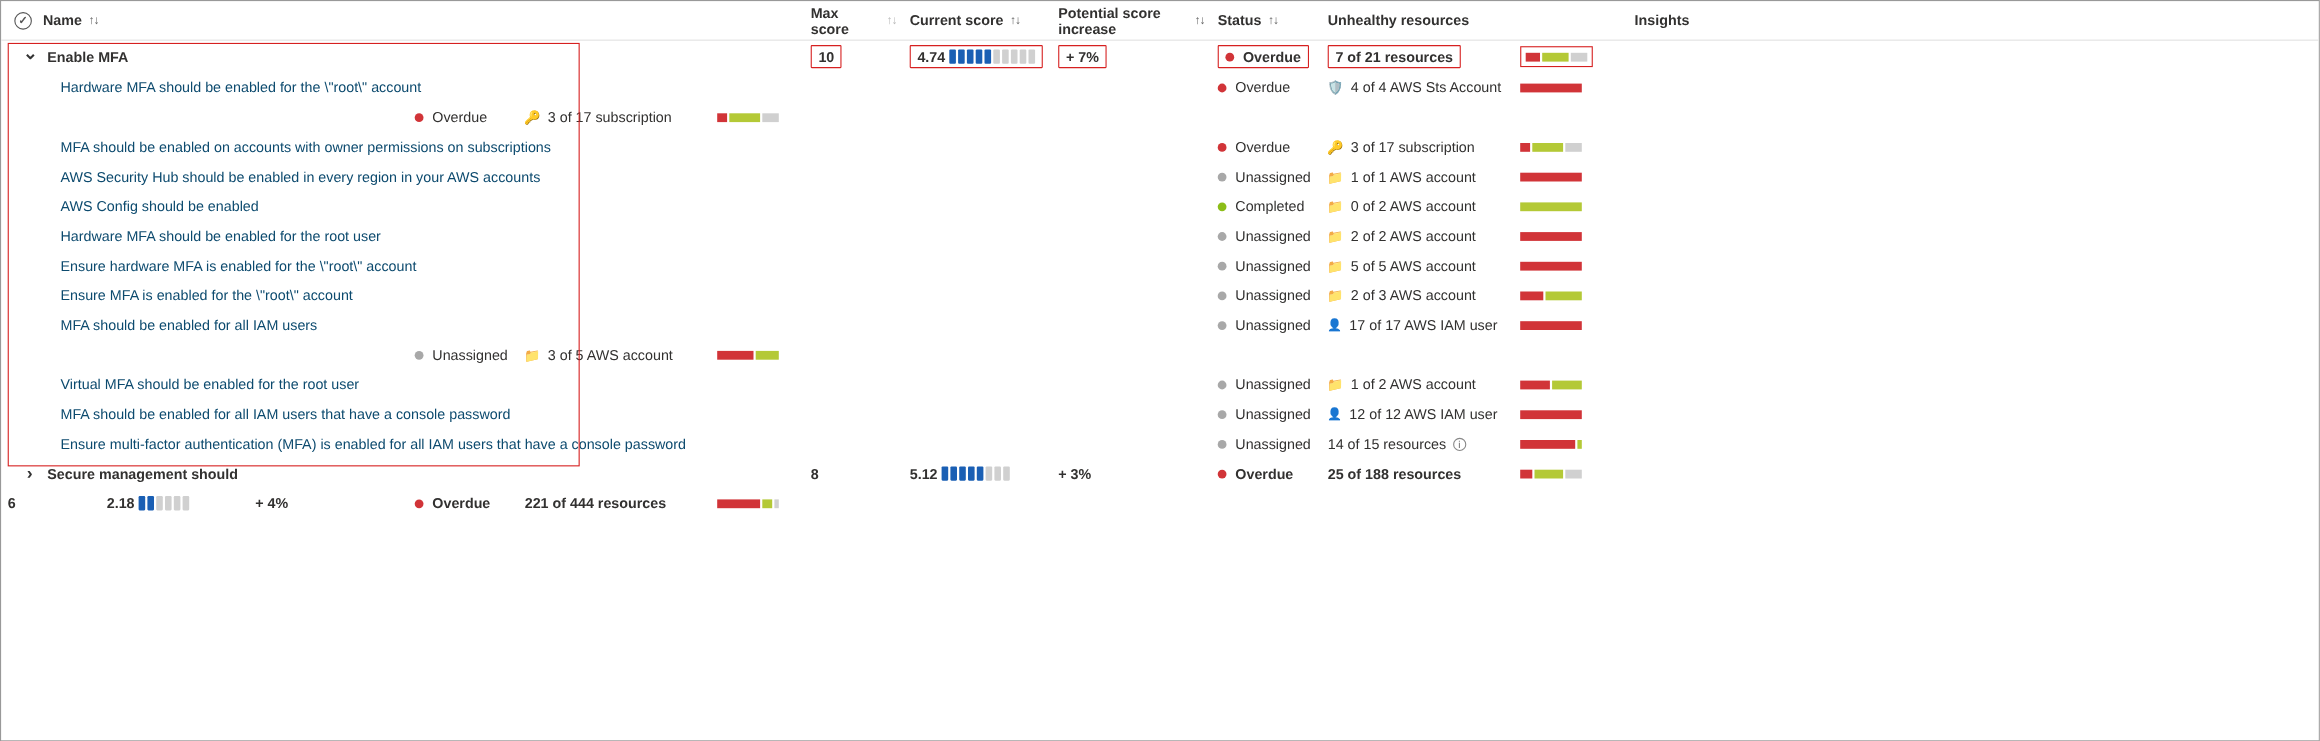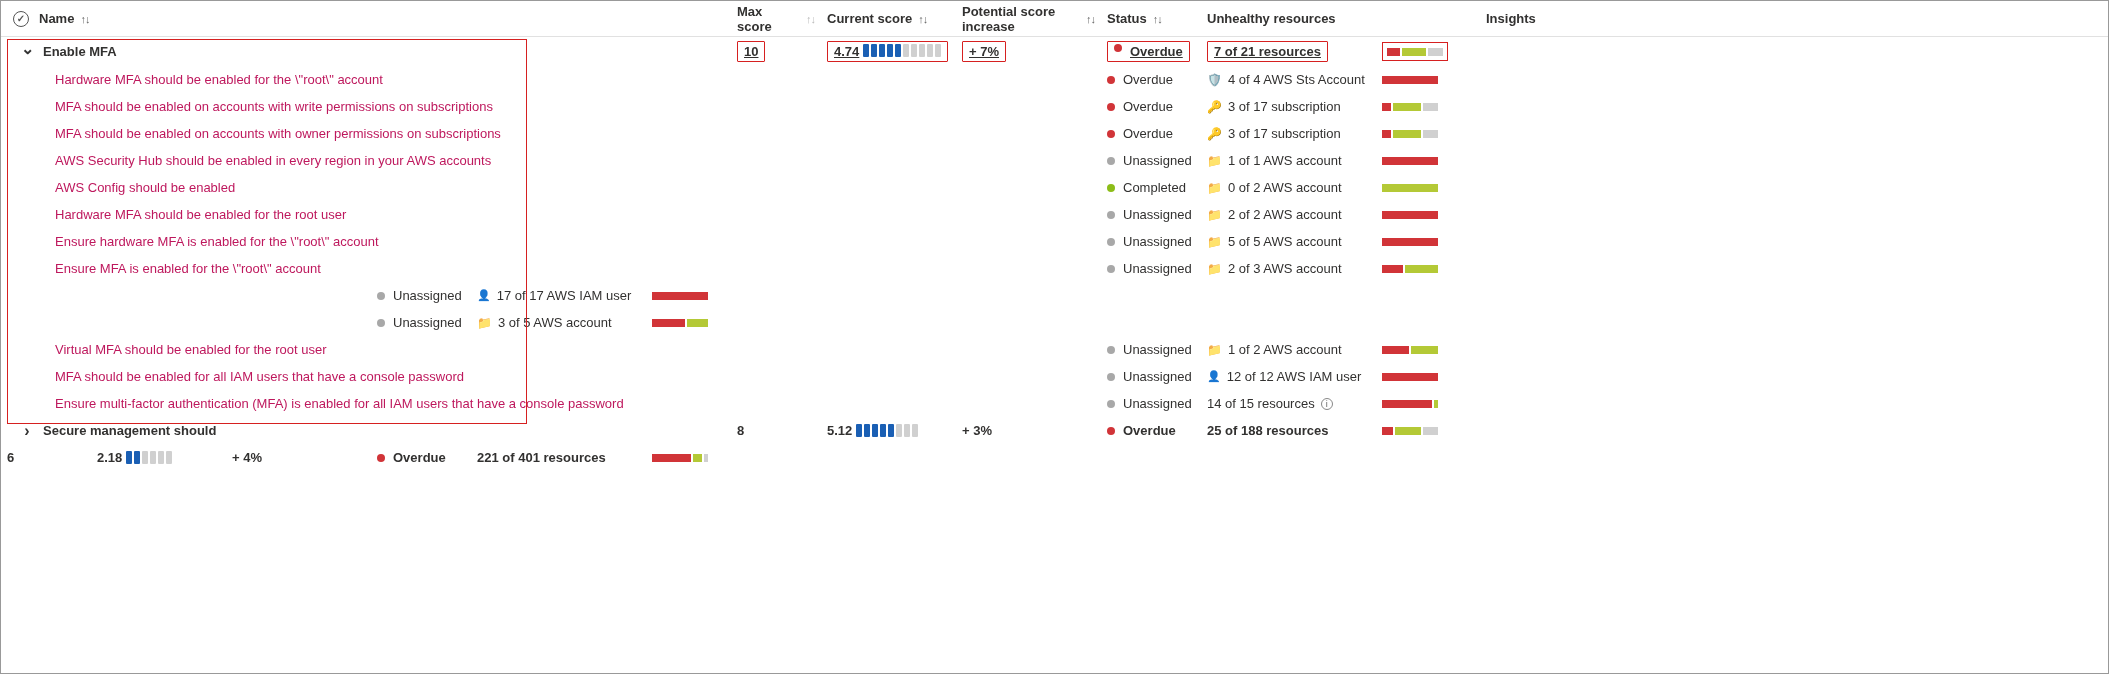--- a/index.html
+++ b/index.html
@@ -24,23 +24,23 @@
   .sort-icon.inactive { color: #bbb; }
   .circle-check { width:16px; height:16px; border:1px solid #555; border-radius:50%; display:inline-flex; align-items:center; justify-content:center; font-size:10px; margin-right:6px; color:#555;}
   
   .chevron { display:inline-block; width: 12px; text-align:center; margin-right:6px; color:#333; }
   .chevron.right::before { content: "›"; font-size: 16px; }
   .chevron.down::before { content: "⌄"; font-size: 16px; position:relative; top:-3px;}
   
   .group-row { font-weight:600; }
   .group-row .col-name { padding-left: 20px; }
   .child-row .col-name { padding-left: 54px; }
-  .child-row a { color: #be185d; text-decoration: none; }
-  
-  .boxed { border: 1.5px solid #d62020; padding: 2px 6px; border-radius: 1px; display:inline-flex; align-items:flex-start; gap:4px;text-decoration:underline; }
+  .child-row a { color: #0c4a6e; text-decoration: none; }
+  
+  .boxed { border: 1.5px solid #d62020; padding: 2px 6px; border-radius: 1px; display:inline-flex; align-items:center; gap:4px; }
   .boxed-wide { border: 1.5px solid #d62020; padding: 1px 4px; }
   
   .dot { width:8px; height:8px; border-radius:50%; display:inline-block; margin-right:4px; flex-shrink:0;}
   .dot.red { background:#d13438; }
   .dot.gray { background:#a8a8a8; }
   .dot.green { background:#8cbd18; }
   
   .segbar { display:inline-flex; gap:2px; }
   .segbar span { width:6px; height:13px; border-radius:1px; background:#d0d0d0; }
   .segbar span.fill { background:#1a5fb4; }
@@ -166,23 +166,20 @@
               <span>4 of 4 AWS Sts Account</span>
             </div>
             <div class="cell col-bar">
               <span class="rbar">
                 <span style="background:#d13438;width:56px"></span>
               </span>
             </div>
             <div class="cell col-insights"></div>
           </div>
           <div class="row child-row">
-            <div class="cell col-name">
-              <a href="#">MFA should be enabled on accounts with write permissions on subscriptions</a>
-            </div>
             <div class="cell col-maxscore"></div>
             <div class="cell col-curscore"></div>
             <div class="cell col-potinc"></div>
             <div class="cell col-status">
               <span class="dot red"></span>
               <span>Overdue</span>
             </div>
             <div class="cell col-unhealthy">
               <span class="key-icon">🔑</span>
               <span>3 of 17 subscription</span>
@@ -325,20 +322,23 @@
             </div>
             <div class="cell col-bar">
               <span class="rbar">
                 <span style="background:#d13438;width:22px"></span>
                 <span style="background:#b4c936;width:34px"></span>
               </span>
             </div>
             <div class="cell col-insights"></div>
           </div>
           <div class="row child-row">
+            <div class="cell col-name">
+              <a href="#">MFA should be enabled for all IAM users</a>
+            </div>
             <div class="cell col-maxscore"></div>
             <div class="cell col-curscore"></div>
             <div class="cell col-potinc"></div>
             <div class="cell col-status">
               <span class="dot gray"></span>
               <span>Unassigned</span>
             </div>
             <div class="cell col-unhealthy">
               <span class="iam-icon">👤</span>
               <span>17 of 17 AWS IAM user</span>
@@ -494,21 +494,21 @@
               </span>
             </div>
             <div class="cell col-potinc">
               <span>+ 4%</span>
             </div>
             <div class="cell col-status">
               <span class="dot red"></span>
               <span>Overdue</span>
             </div>
             <div class="cell col-unhealthy">
-              <span>221 of 401 resources</span>
+              <span>221 of 444 resources</span>
             </div>
             <div class="cell col-bar">
               <span class="rbar">
                 <span style="background:#d13438;width:42px"></span>
                 <span style="background:#b4c936;width:10px"></span>
                 <span style="background:#d0d0d0;width:4px"></span>
               </span>
             </div>
             <div class="cell col-insights"></div>
           </div>

